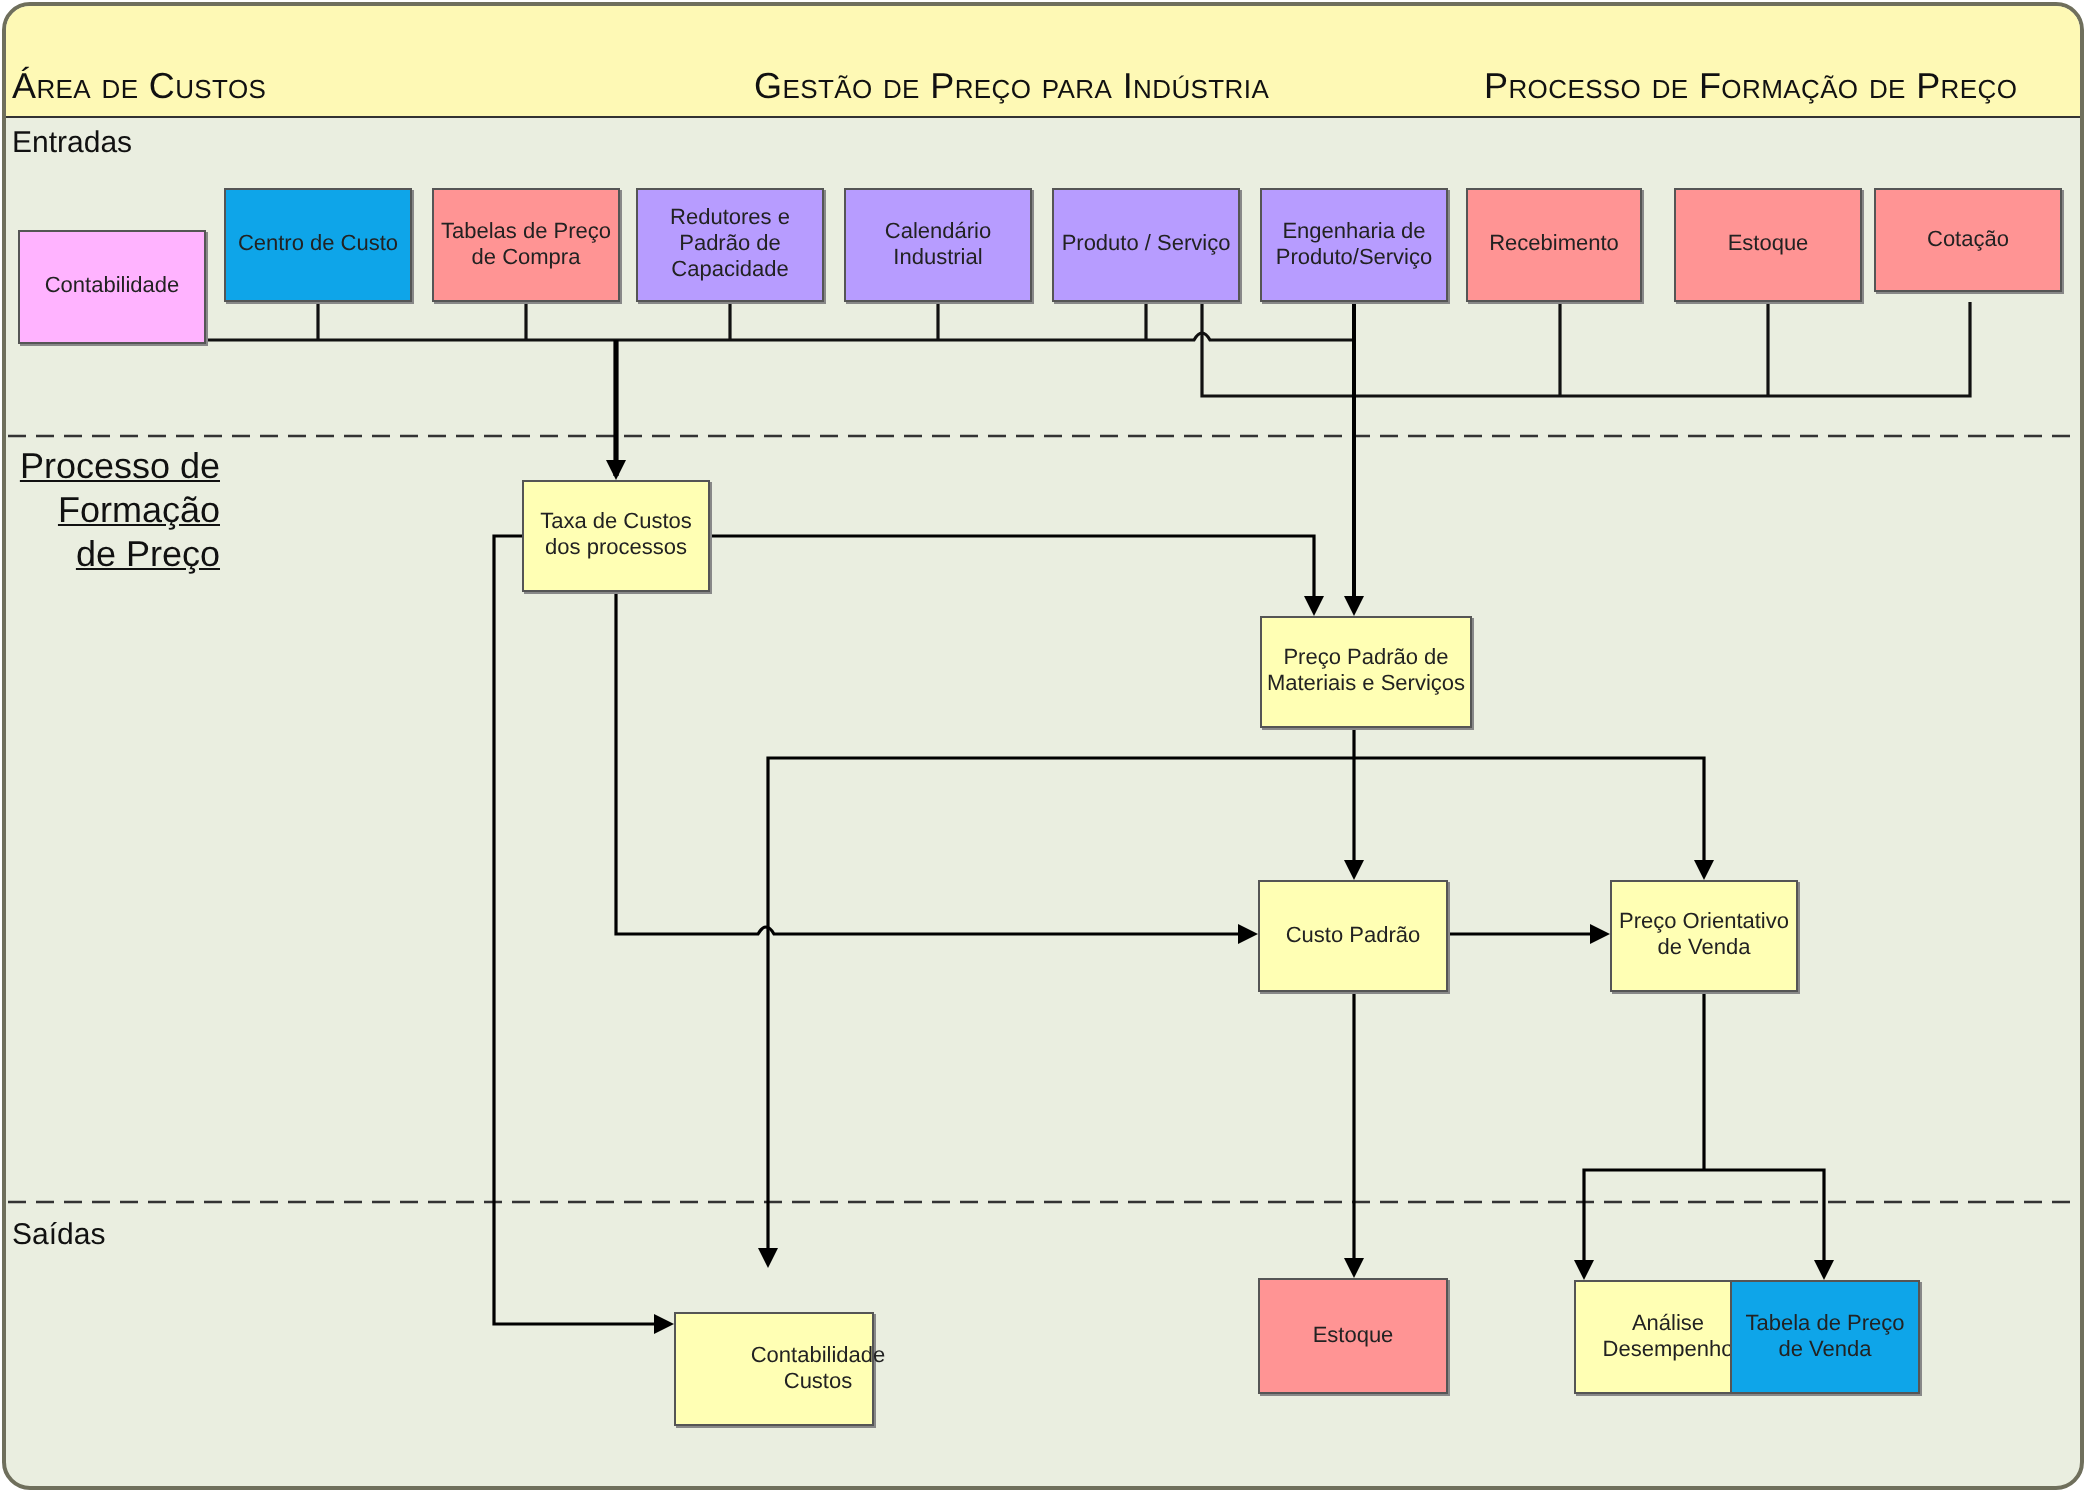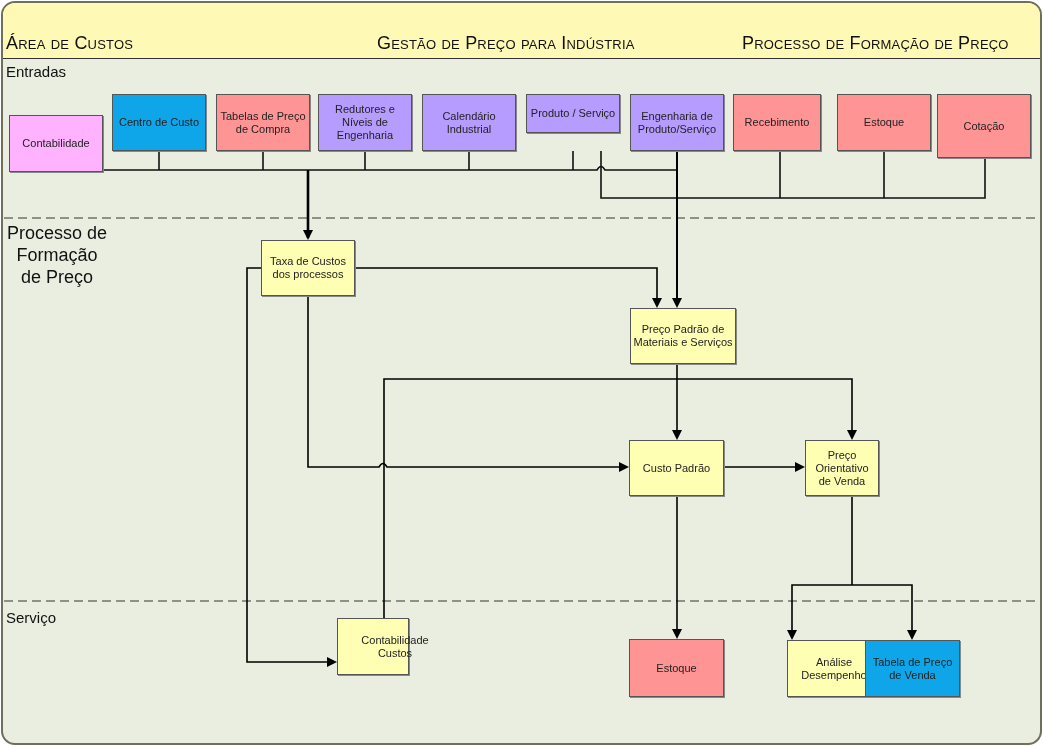--- a/index.html
+++ b/index.html
@@ -1,21 +1,21 @@
 <!DOCTYPE html>
 <html><head>
 <meta charset="utf-8">
 <style>
   html, body { margin:0; padding:0; background:#ffffff; }
   body { width:1043px; height:746px; position:relative; overflow:hidden; font-family:"Liberation Sans", sans-serif; }
   #frame { position:absolute; left:1px; top:1px; width:1037px; height:740px; border:2px solid #6f6f5c; border-radius:14px; background:#eaeee0; overflow:hidden; }
   #header { position:absolute; left:0; top:0; width:100%; height:55px; background:#fef9b5; border-bottom:1.5px solid #333; }
   .htitle { position:absolute; top:30px; font-size:18px; color:#111; font-variant:small-caps; letter-spacing:0.2px; white-space:nowrap; }
   .lane-label { position:absolute; font-size:15px; color:#111; }
-  .section-title { position:absolute; font-size:18px; color:#111; text-align:center; line-height:22px; }
+  .section-title { position:absolute; font-size:18px; color:#111; text-decoration:underline; text-align:right; line-height:22px; }
   .box { position:absolute; box-sizing:border-box; border:1.5px solid #555; display:flex; align-items:center; justify-content:center; text-align:center; font-size:11px; line-height:13px; color:#222; padding:2px; box-shadow:1px 1px 0 #888; }
   .pink { background:#ffb3ff; }
   .white { background:#0ea5e9; }
   .red { background:#ff9494; }
   .purple { background:#b79cff; }
   .yellow { background:#ffffb4; }
   svg#wires { position:absolute; left:0; top:0; }
 </style>
 </head>
 <body>
@@ -67,34 +67,34 @@
     <path d="M852,585 H912 V638" stroke-width="1.6" marker-end="url(#arr)"></path>
   </g>
 </svg>
 
 <span class="lane-label" style="left:6px; top:63px;">Entradas</span>
 <div class="section-title" style="left:4px; top:222px; width:106px;">
   <div>Processo de</div>
   <div>Formação</div>
   <div>de Preço</div>
 </div>
-<span class="lane-label" style="left:6px; top:609px;">Serviço</span>
+<span class="lane-label" style="left:6px; top:609px;">Saídas</span>
 
 <div class="box pink" style="left:9px;   top:94px; width:94px; height:57px;margin-top:21px;">Contabilidade</div>
 <div class="box white" style="left:112px; top:94px; width:94px; height:57px;">Centro de Custo</div>
 <div class="box red" style="left:216px; top:94px; width:94px; height:57px;">Tabelas de Preço de Compra</div>
-<div class="box purple" style="left:318px; top:94px; width:94px; height:57px;">Redutores e Níveis de Engenharia</div>
+<div class="box purple" style="left:318px; top:94px; width:94px; height:57px;">Redutores e Padrão de Capacidade</div>
 <div class="box purple" style="left:422px; top:94px; width:94px; height:57px;">Calendário Industrial</div>
-<div class="box purple" style="left:526px; top:94px; width:94px; height:39px;">Produto / Serviço</div>
+<div class="box purple" style="left:526px; top:94px; width:94px; height:57px;">Produto / Serviço</div>
 <div class="box purple" style="left:630px; top:94px; width:94px; height:57px;">Engenharia de Produto/Serviço</div>
 <div class="box red" style="left:733px; top:94px; width:88px; height:57px;">Recebimento</div>
 <div class="box red" style="left:837px; top:94px; width:94px; height:57px;">Estoque</div>
-<div class="box red" style="left:937px; top:94px; width:94px; height:64px;">Cotação</div>
+<div class="box red" style="left:937px; top:94px; width:94px; height:52px;">Cotação</div>
 
 <div class="box yellow" style="left:261px; top:240px; width:94px; height:56px;">Taxa de Custos dos processos</div>
 <div class="box yellow" style="left:630px; top:308px; width:106px; height:56px;">Preço Padrão de Materiais e Serviços</div>
 <div class="box yellow" style="left:629px; top:440px; width:95px; height:56px;">Custo Padrão</div>
-<div class="box yellow" style="left:805px; top:440px; width:74px; height:56px;">Preço Orientativo de Venda</div>
+<div class="box yellow" style="left:805px; top:440px; width:94px; height:56px;">Preço Orientativo de Venda</div>
 
-<div class="box yellow" style="left:337px; top:618px; width:72px; height:57px;padding-left:46px;">Contabilidade Custos</div>
+<div class="box yellow" style="left:337px; top:656px; width:100px; height:57px;padding-left:46px;">Contabilidade Custos</div>
 <div class="box red" style="left:629px; top:639px; width:95px; height:58px;">Estoque</div>
 <div class="box yellow" style="left:748px; top:640px; width:94px; height:57px;margin-left:39px;">Análise Desempenho</div>
 <div class="box white" style="left:865px; top:640px; width:95px; height:57px;">Tabela de Preço de Venda</div>
 
 </body></html>

